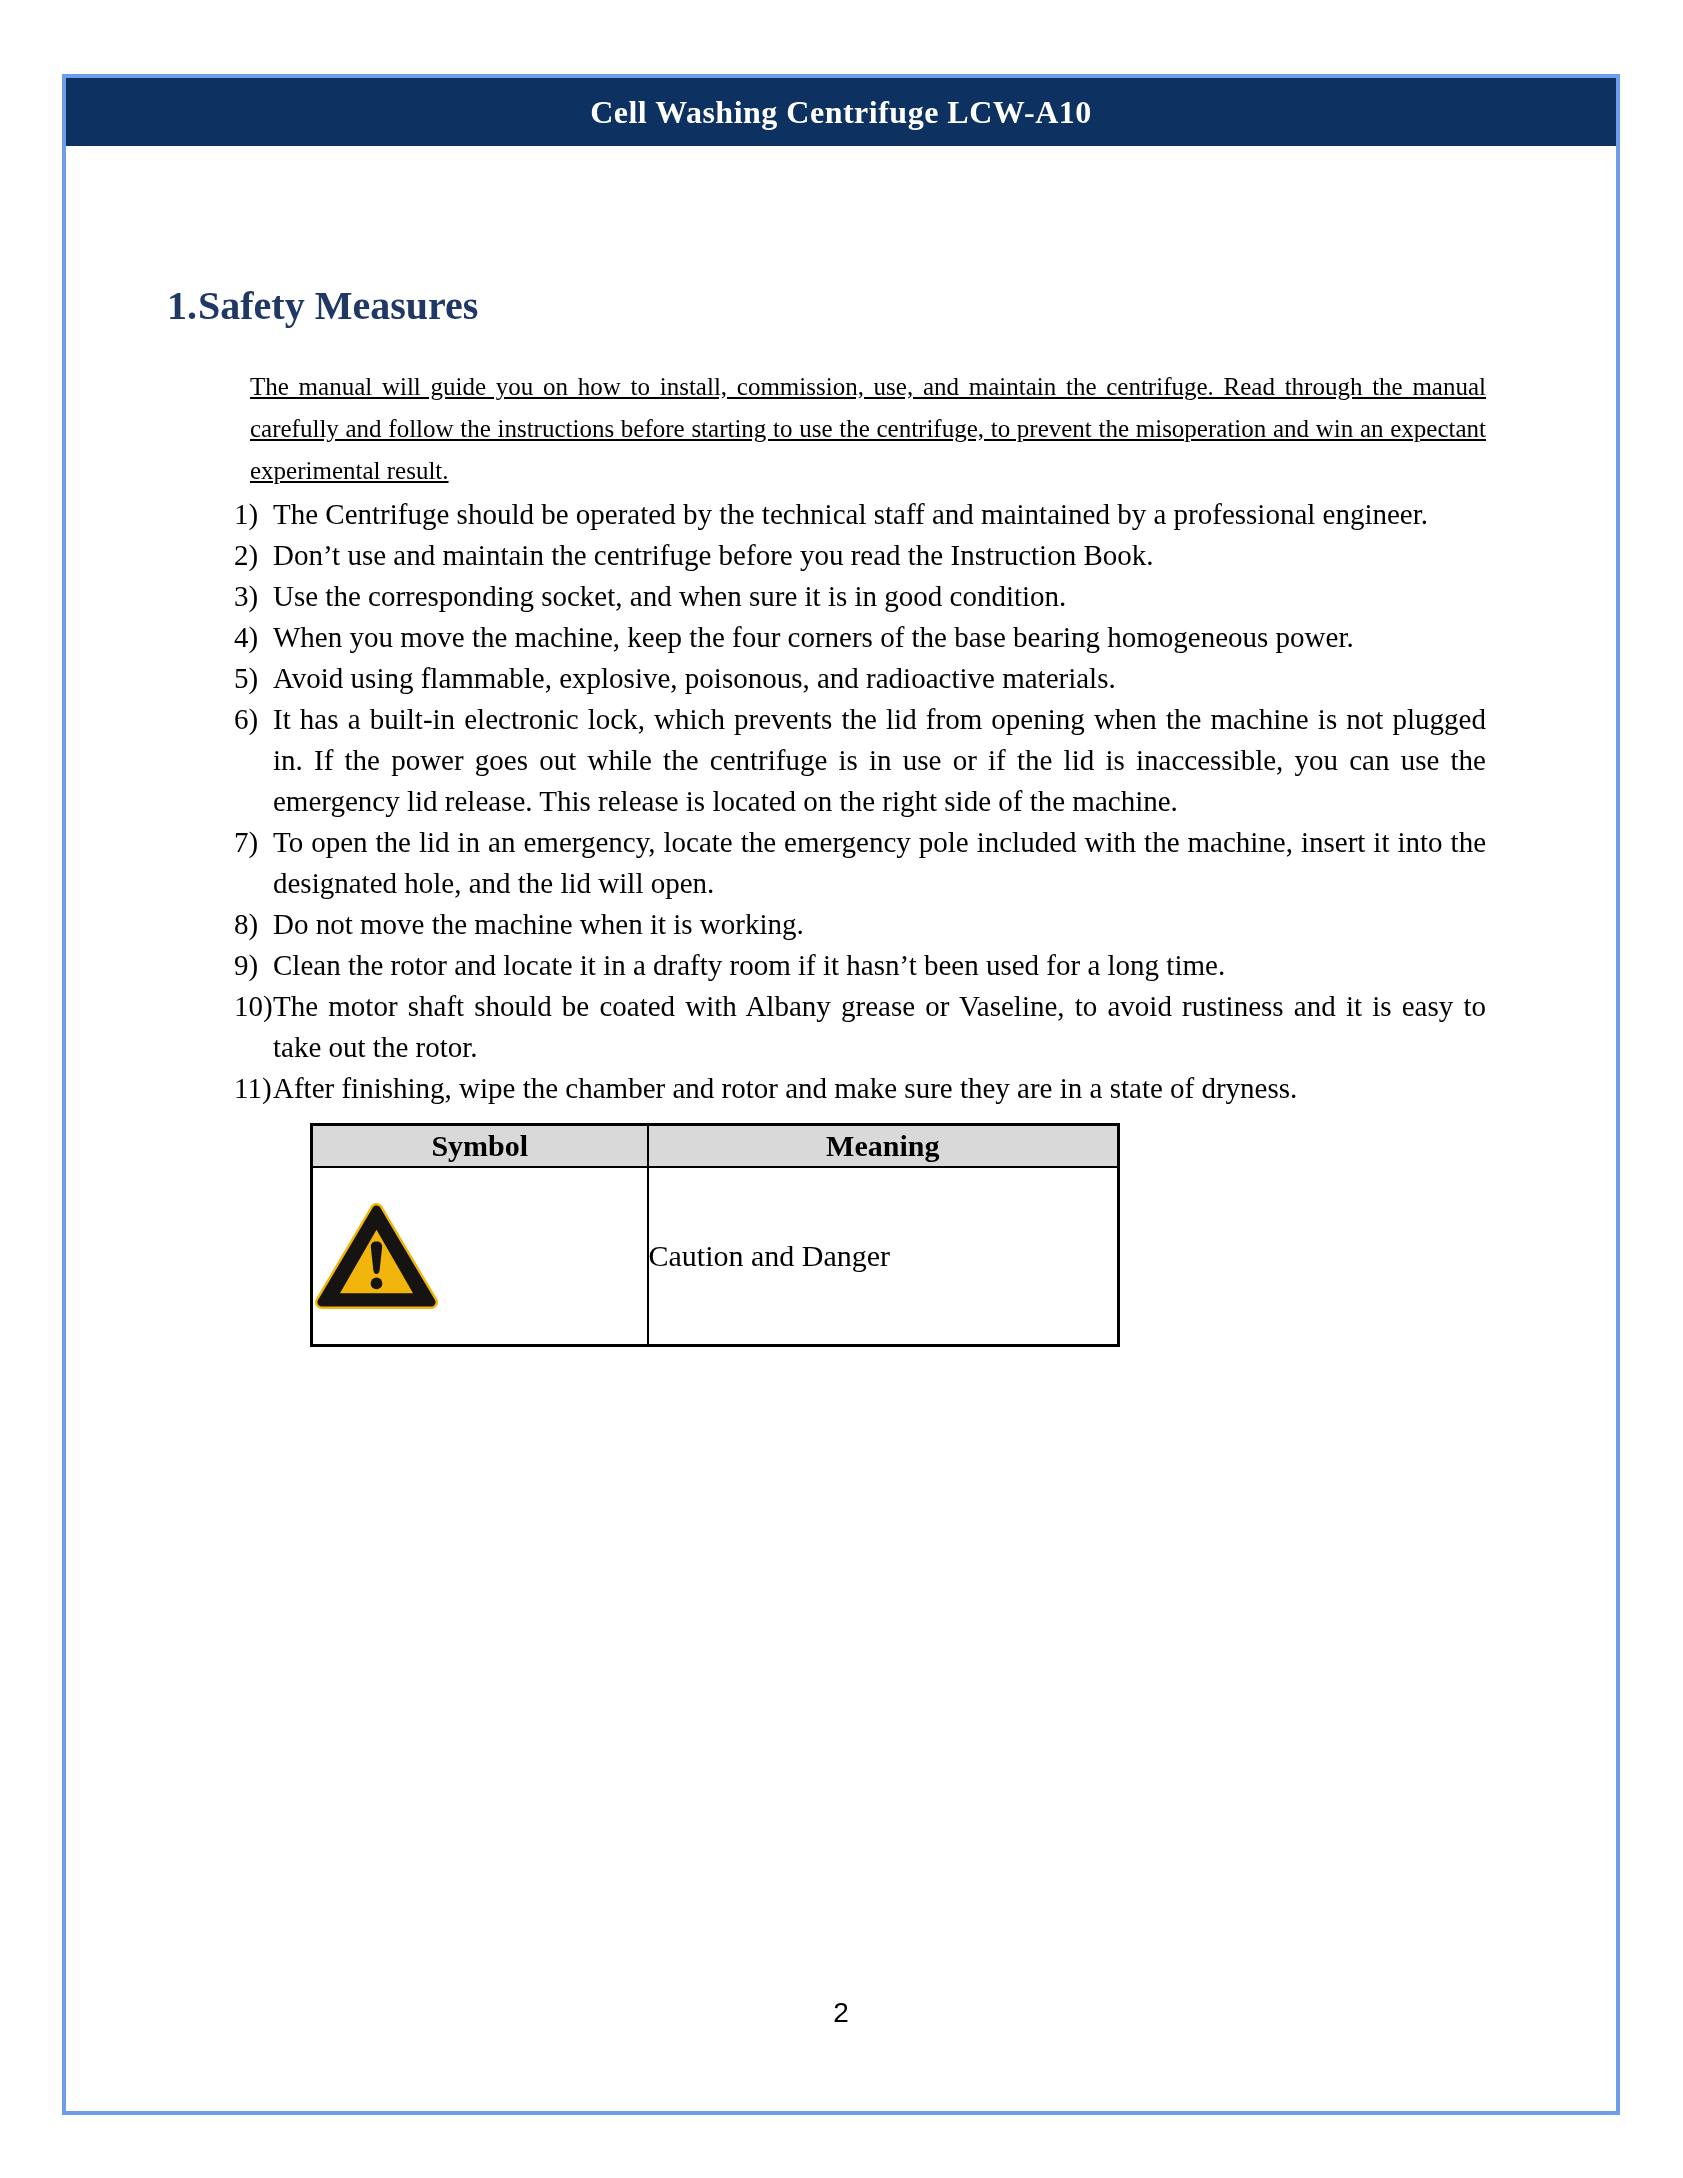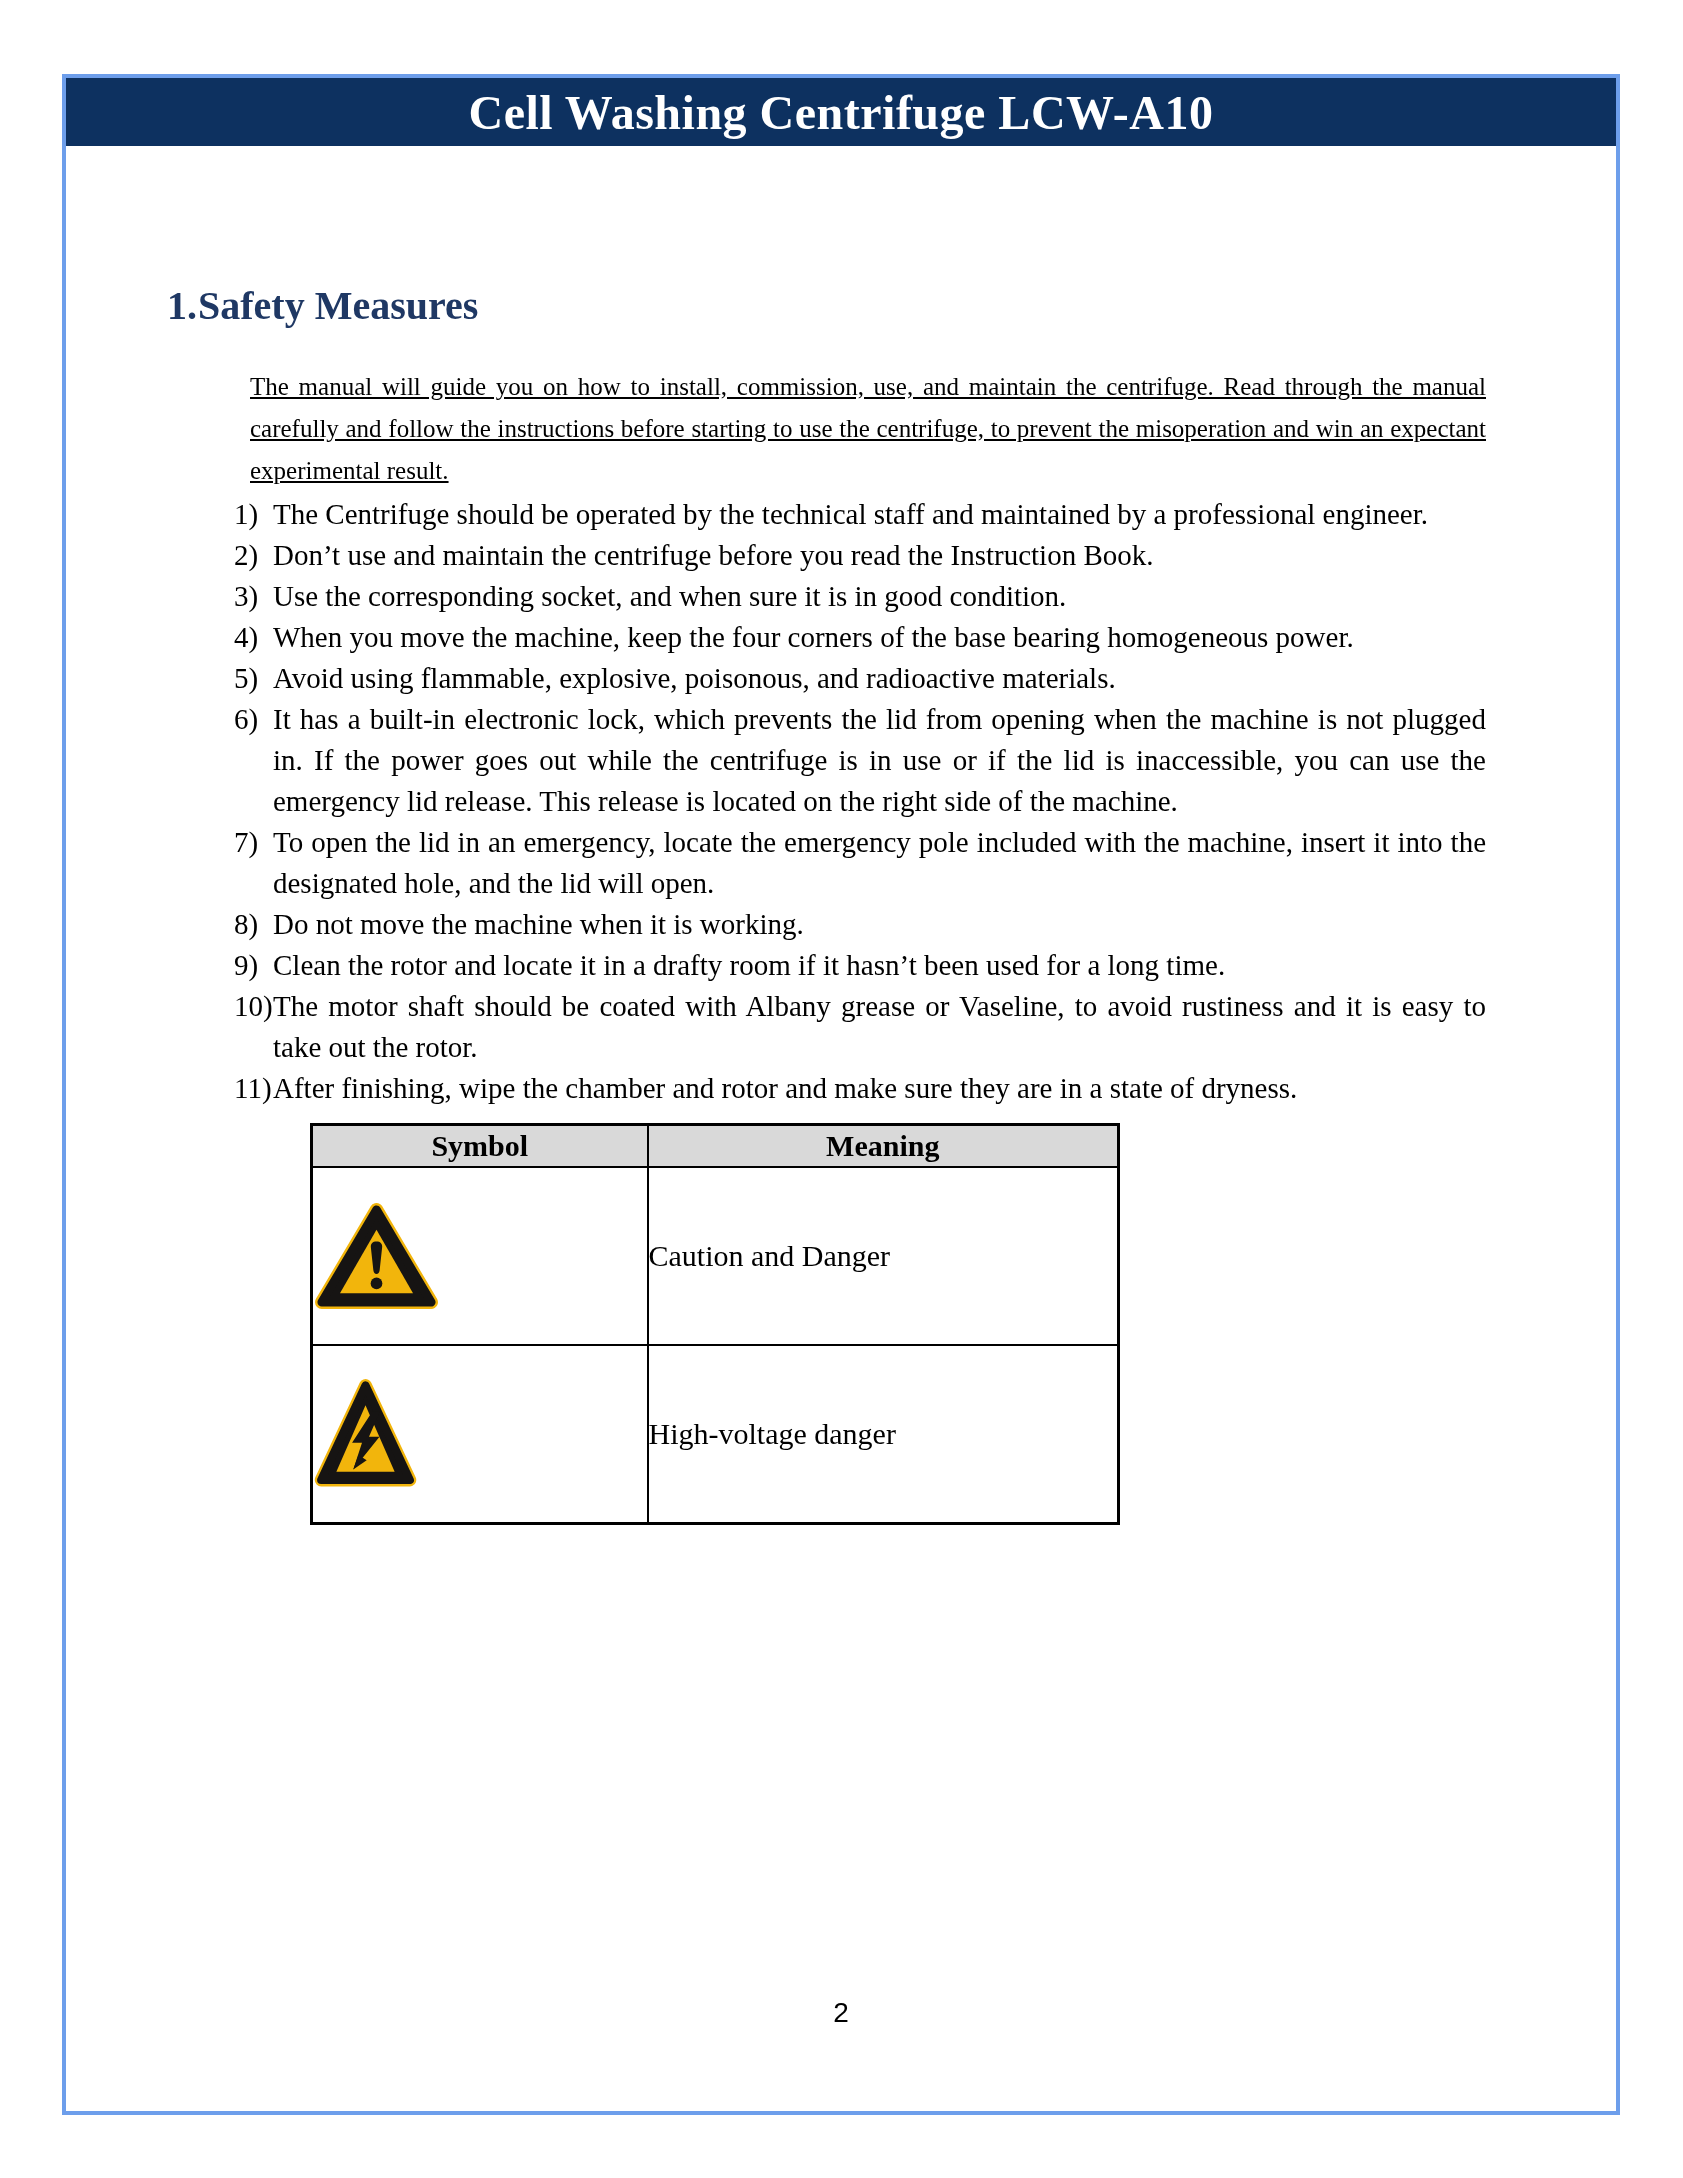--- a/index.html
+++ b/index.html
@@ -18,21 +18,21 @@
     border: 4px solid #6d9eeb;
     background: #ffffff;
   }
   .titlebar {
     height: 68px;
     background: #0d3160;
     display: flex; align-items: center; justify-content: center;
   }
   .titlebar .title {
     color: #ffffff;
-    font-size: 48px;
+    font-size: 32px;
     font-weight: bold;
     letter-spacing: 0.5px;
   }
   .content { padding: 0 130px 0 101px; }
   .heading {
     display: flex;
     margin: 136px 0 0 0;
     color: #1f3864;
     font-size: 40px;
     font-weight: bold;
@@ -171,32 +171,20 @@
             <svg width="127" height="112" viewBox="0 0 104 92" aria-hidden="true">
               <path d="M52 8 L97 84 L7 84 Z" fill="none" stroke="#f2b50c" stroke-width="11" stroke-linejoin="round"></path>
               <path d="M52 8 L97 84 L7 84 Z" fill="#161413" stroke="#161413" stroke-width="7" stroke-linejoin="round"></path>
               <path d="M52 24.5 L82 76.5 L22 76.5 Z" fill="#f2b50c"></path>
               <path d="M52 34 c-3.6 0 -5 2.1 -4.6 5.3 l2 18.2 c0.25 2.2 1.2 3.3 2.6 3.3 c1.4 0 2.35 -1.1 2.6 -3.3 l2 -18.2 c0.4 -3.2 -1 -5.3 -4.6 -5.3 Z" fill="#161413"></path>
               <circle cx="52" cy="68.5" r="4.8" fill="#161413"></circle>
             </svg>
           </td>
           <td class="meaning-cell">Caution and Danger</td>
         </tr>
-        <tr>
-          <td class="sym-cell">
-            <svg width="105" height="117" viewBox="0 0 90 100" aria-hidden="true">
-              <path d="M45 8 L83 89 L7 89 Z" fill="none" stroke="#f2b50c" stroke-width="11" stroke-linejoin="round"></path>
-              <path d="M45 8 L83 89 L7 89 Z" fill="#161413" stroke="#161413" stroke-width="7" stroke-linejoin="round"></path>
-              <path d="M45 25 L70 82 L20 82 Z" fill="#f2b50c"></path>
-              <path d="M51 30 L33.5 57 L42 57 L34.5 80 L57 52 L48 52 L57.5 30 Z" fill="#161413"></path>
-              <path d="M34.5 80 L46 72 L39 67.5 Z" fill="#161413"></path>
-            </svg>
-          </td>
-          <td class="meaning-cell">High-voltage danger</td>
-        </tr>
       </tbody>
     </table>
 
   </main>
 
   <div class="pagenum">2</div>
 
 </div>
 
 

